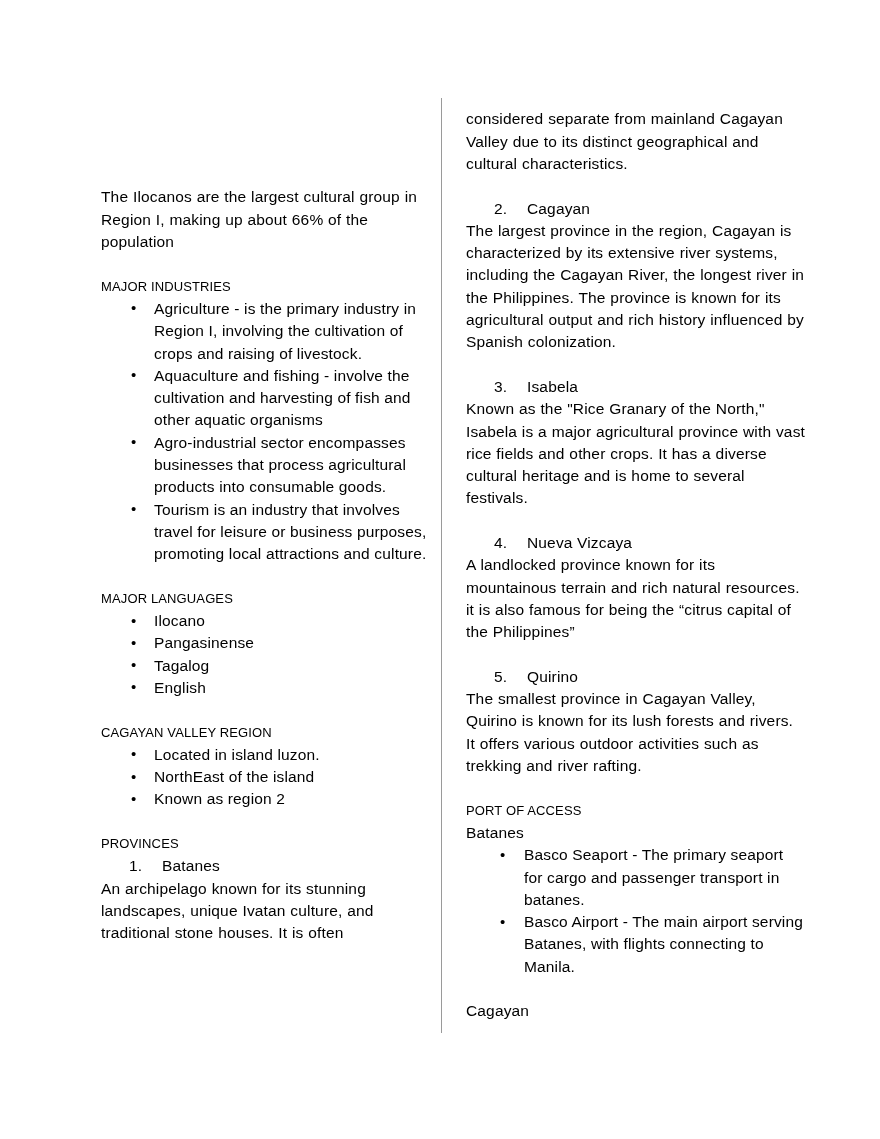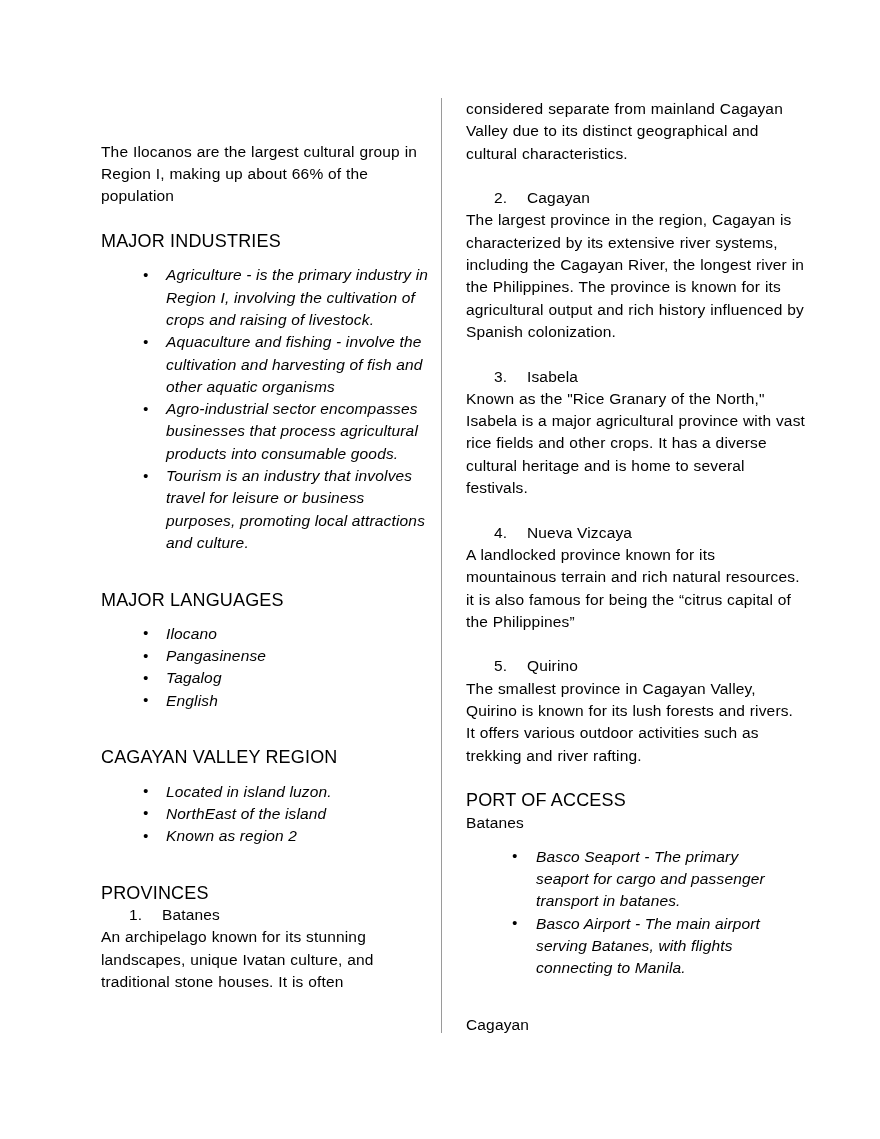--- a/index.html
+++ b/index.html
@@ -57,29 +57,28 @@
     letter-spacing: 0.01em;
     word-spacing: 0.02em;
   }
   .para {
     margin-bottom: 0;
   }
   .gap {
     height: 22.3px;
   }
   .heading {
-    font-size: 18px;
+    font-size: 13px;
     line-height: 22.3px;
     letter-spacing: 0.01em;
   }
   ul.bullets {
     list-style: none;
-    margin: 12px;
+    margin: 0;
     padding: 0;
-    font-style: italic;
   }
   ul.bullets > li {
     position: relative;
     font-size: 15.5px;
     line-height: 22.3px;
     letter-spacing: 0.01em;
     padding-left: 53px;
     margin: 0;
   }
   ul.bullets > li::before {

